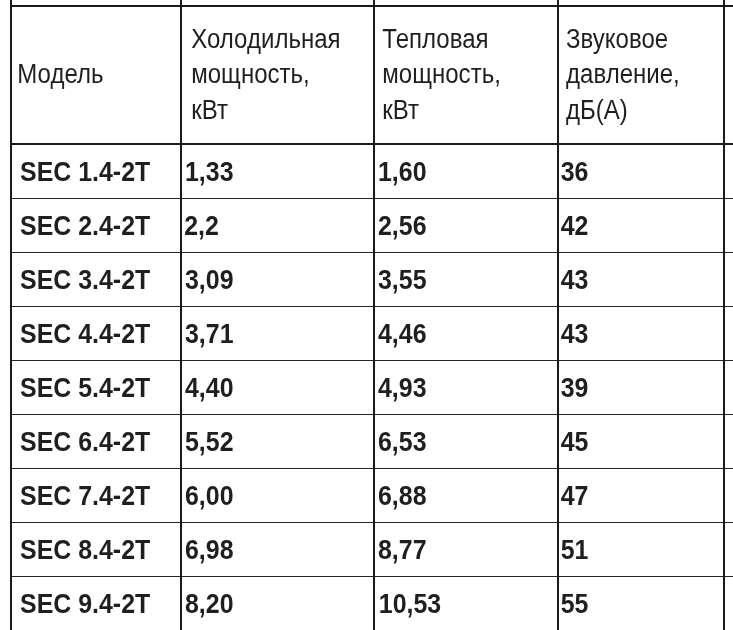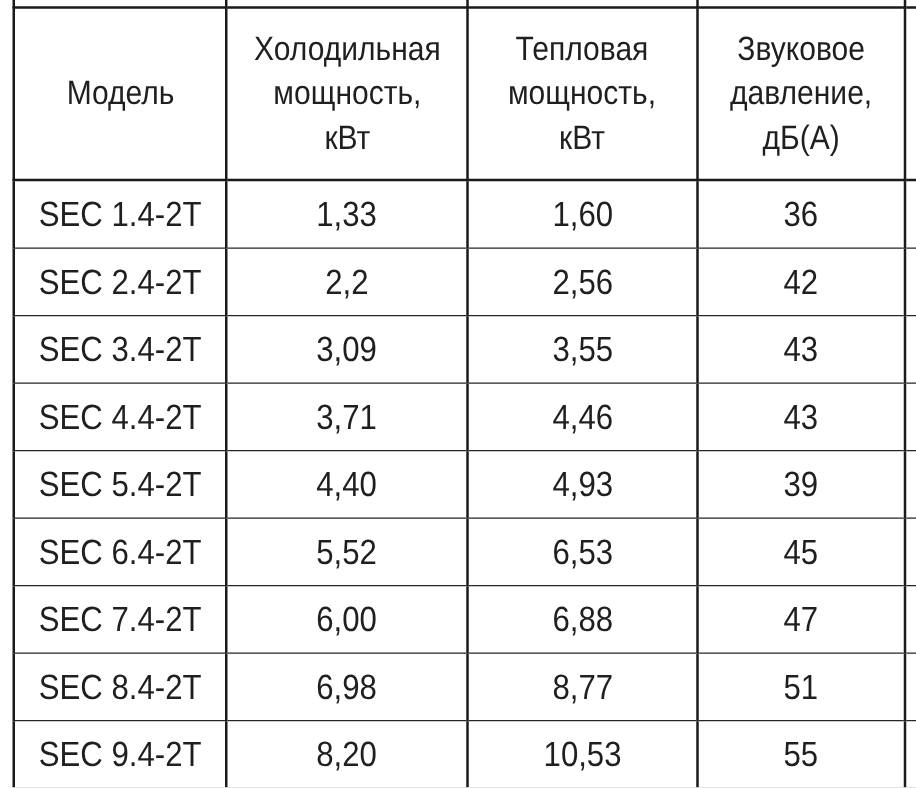--- a/index.html
+++ b/index.html
@@ -27,21 +27,21 @@
   .spec-table col.c-model   { width: 170px; }
   .spec-table col.c-cooling { width: 193px; }
   .spec-table col.c-heating { width: 184px; }
   .spec-table col.c-sound   { width: 166px; }
   .spec-table col.c-sliver  { width: 60px;  }
 
   .spec-table td, .spec-table th {
     border-left: 2px solid #1a1a1a;
     border-right: 2px solid #1a1a1a;
     padding: 0;
-    text-align: center;
+    text-align: left;
     vertical-align: middle;
     font-weight: normal;
     overflow: hidden;
   }
   tr.sliver-top td {
     border-top: none;
     border-bottom: 2px solid #1a1a1a;
     height: 35px;
   }
   tr.header-row th {
@@ -49,20 +49,21 @@
     border-bottom: 2px solid #1a1a1a;
     height: 136px;
     font-size: 27px;
     line-height: 1.32;
   }
   tbody tr.data-row td {
     border-top: 1px solid #262626;
     border-bottom: 1px solid #262626;
     height: 53px;
     font-size: 28px;
+    font-weight: bold;
   }
   .txt {
     display: inline-block;
     transform: scaleX(0.89);
     white-space: pre-line;
   }
 </style>
 </head>
 <body>
 

